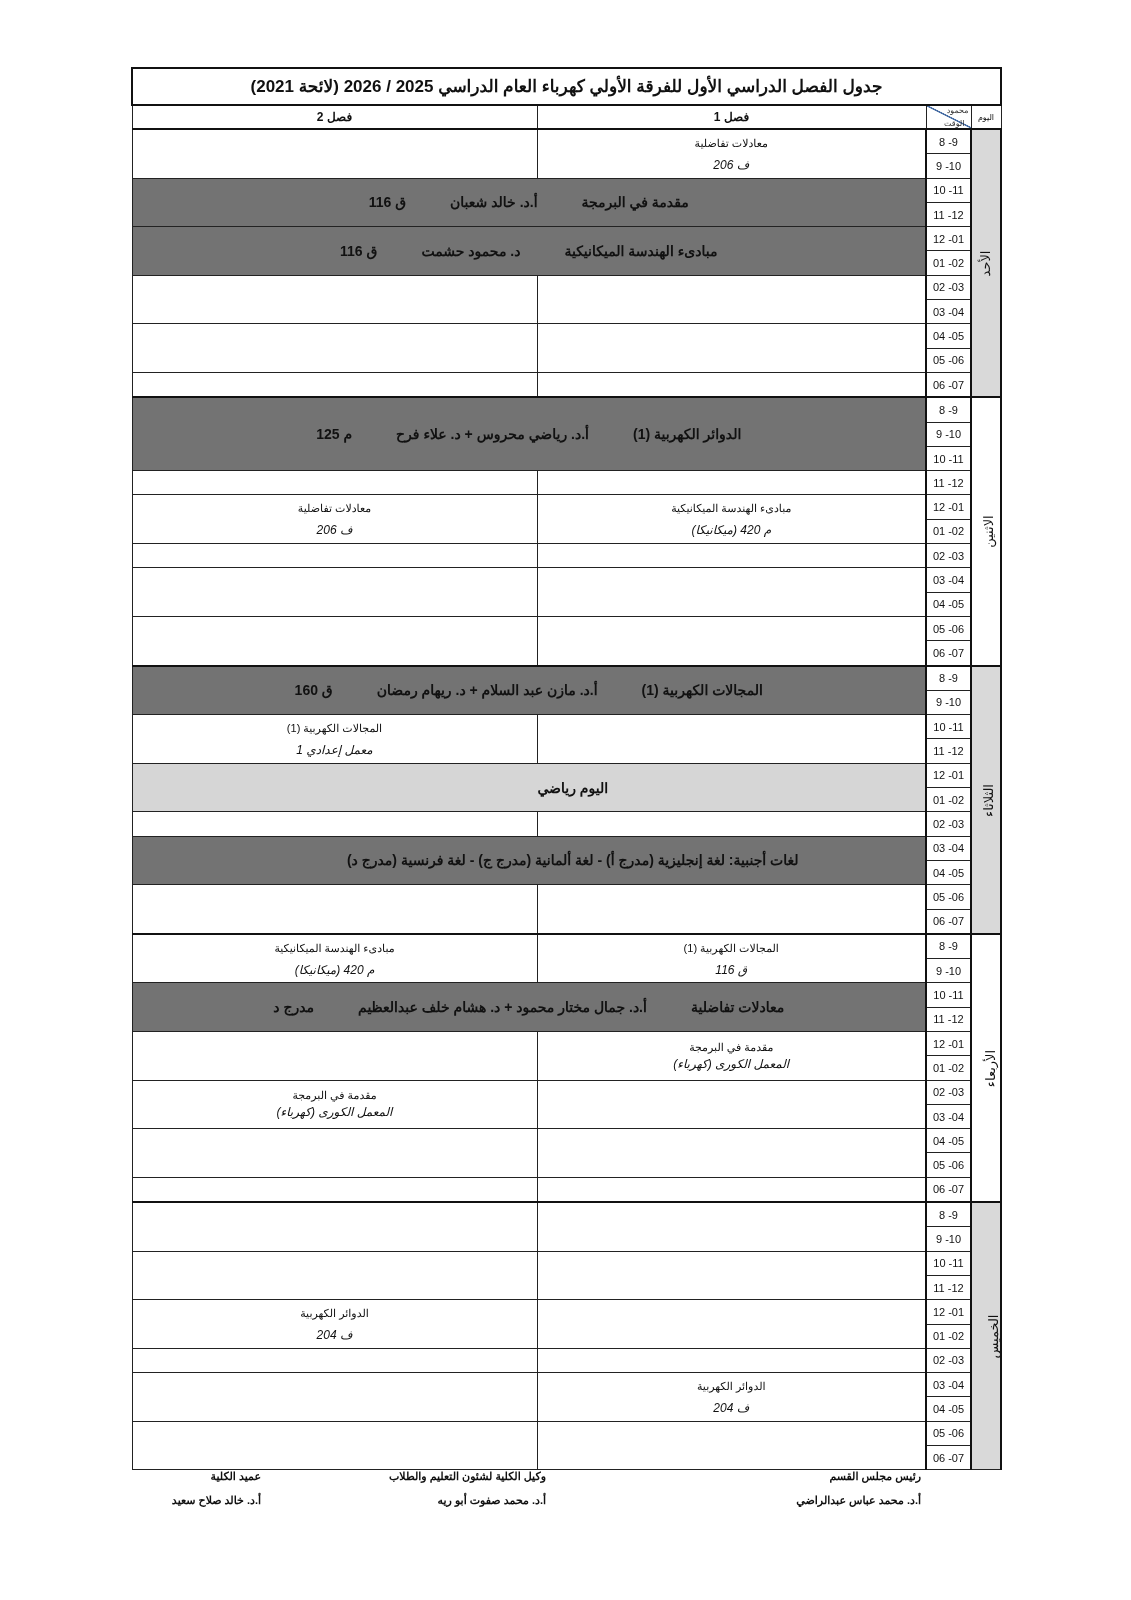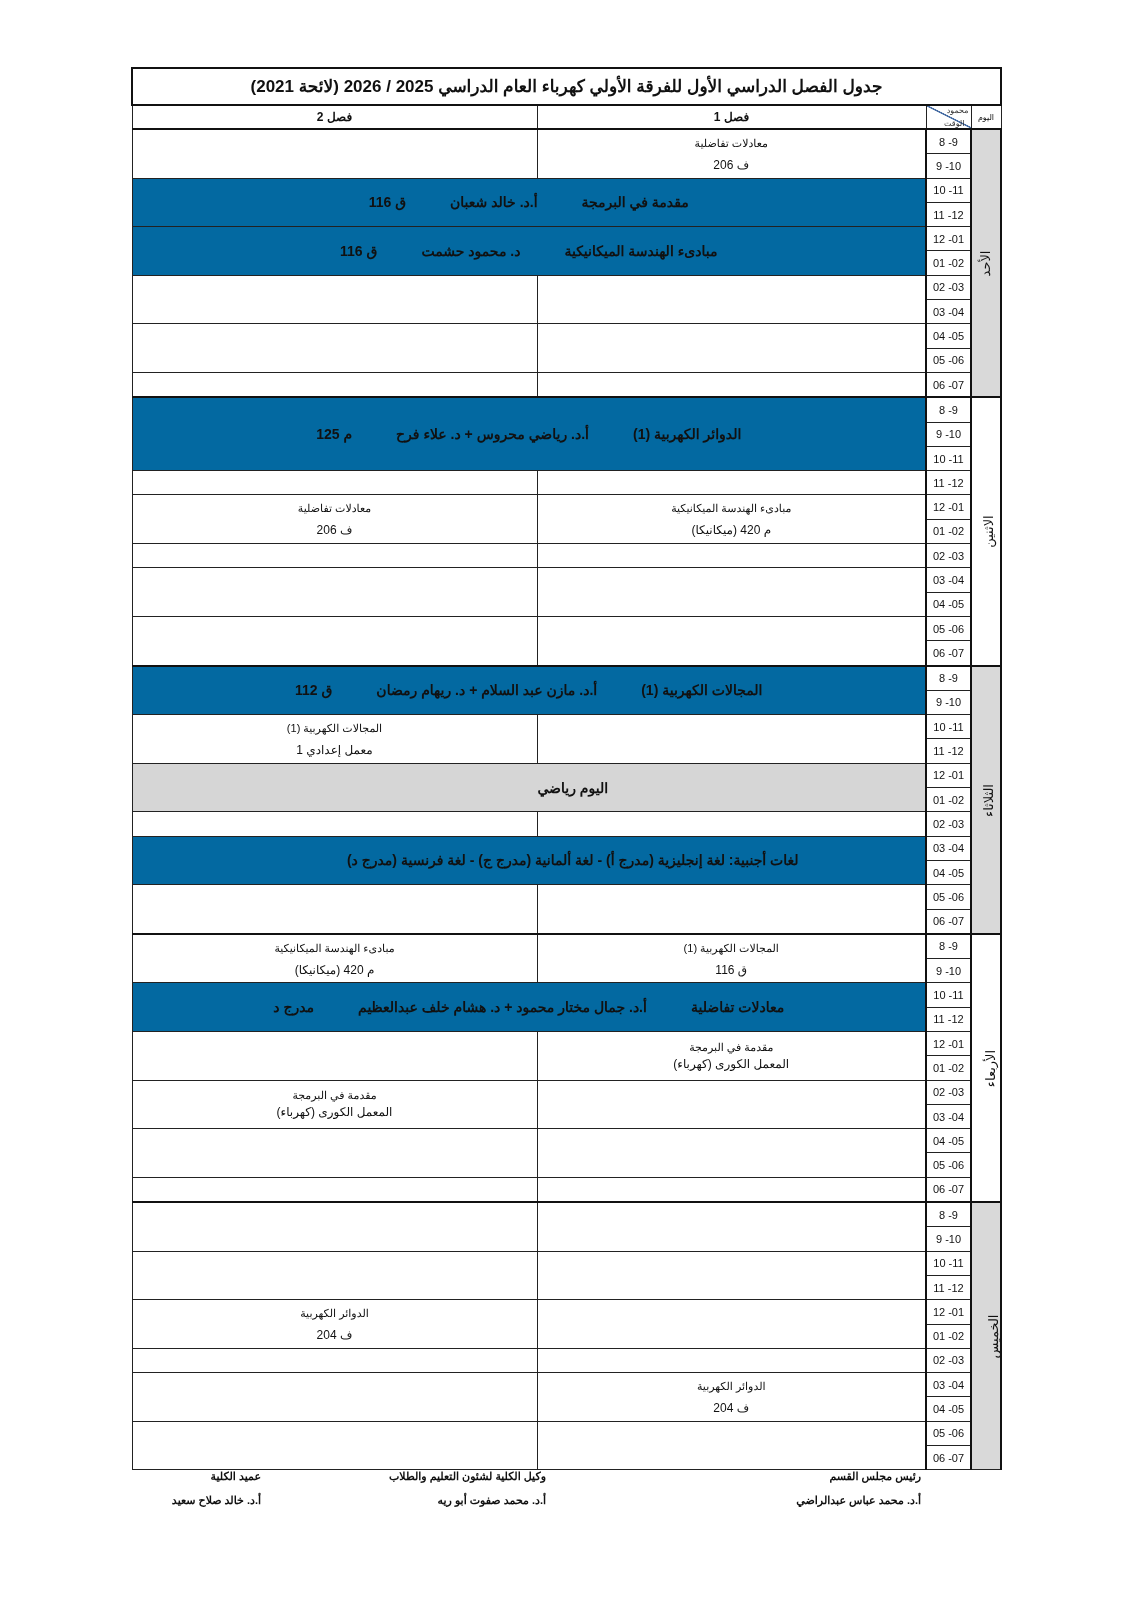--- a/index.html
+++ b/index.html
@@ -13,25 +13,25 @@
   .corner .c1 { position:absolute; right:2px; top:0; }
   .corner .c2 { position:absolute; right:6px; bottom:0; }
   .corner .diag { position:absolute; left:0; top:0; width:100%; height:100%; background:linear-gradient(to top right, transparent 48%, #4a6fa5 49%, #4a6fa5 52%, transparent 53%); }
   .hdr .daycorner { font-size:8px; font-weight:normal; }
   tr.slot td { height:23.3px; }
   .time { font-size:11px; direction:ltr; background:#fff; border-left:2px solid #111; border-right:2px solid #111; white-space:nowrap; }
   .day { width:28px; border-right:2px solid #111; }
   .day.gray { background:#d9d9d9; }
   .day span { display:inline-block; transform:rotate(-90deg); white-space:nowrap; font-size:13px; direction:rtl; }
   .daystart td { border-top:2.5px solid #111; }
-  .bar { background:#0369a1; font-weight:bold; font-size:14px; direction:rtl; }
+  .bar { background:#737373; font-weight:bold; font-size:14px; direction:rtl; }
   .bar.light { background:#d6d6d6; }
   .bar .part { display:inline-block; margin:0 22px; }
   .cell { font-size:11px; direction:rtl; line-height:22px; }
-  .cell .l2 { font-size:12px; }
+  .cell .l2 { font-size:12px;font-style:italic; }
   .cell.tight { line-height:17px; }
   .footer { position:absolute; top:1464px; left:131px; width:800px; height:60px; font-size:11px; font-weight:bold; direction:rtl; }
   .sig { position:absolute; text-align:right; }
   .sig div { height:24px; line-height:24px; }
 </style>
 </head>
 <body>
 
 <div class="sheet">
 <table>
@@ -194,21 +194,21 @@
           <td rowspan="2" class="cell">
             <div></div>
             <div class="l2"></div>
           </td>
           <td class="time">05 -06</td>
         </tr>
         <tr class="slot">
           <td class="time">06 -07</td>
         </tr>
         <tr class="slot daystart">
-          <td colspan="2" rowspan="2" class="bar"><span class="part">المجالات الكهربية (1)</span><span class="part">أ.د. مازن عبد السلام + د. ريهام رمضان</span><span class="part">ق 112</span></td>
+          <td colspan="2" rowspan="2" class="bar"><span class="part">المجالات الكهربية (1)</span><span class="part">أ.د. مازن عبد السلام + د. ريهام رمضان</span><span class="part">ق 160</span></td>
           <td class="time">8 -9</td>
           <td rowspan="11" class="day gray"><span>الثلاثاء</span></td>
         </tr>
         <tr class="slot">
           <td class="time">9 -10</td>
         </tr>
         <tr class="slot">
           <td rowspan="2" class="cell">
             <div>المجالات الكهربية (1)</div>
             <div class="l2">معمل إعدادي 1</div>

